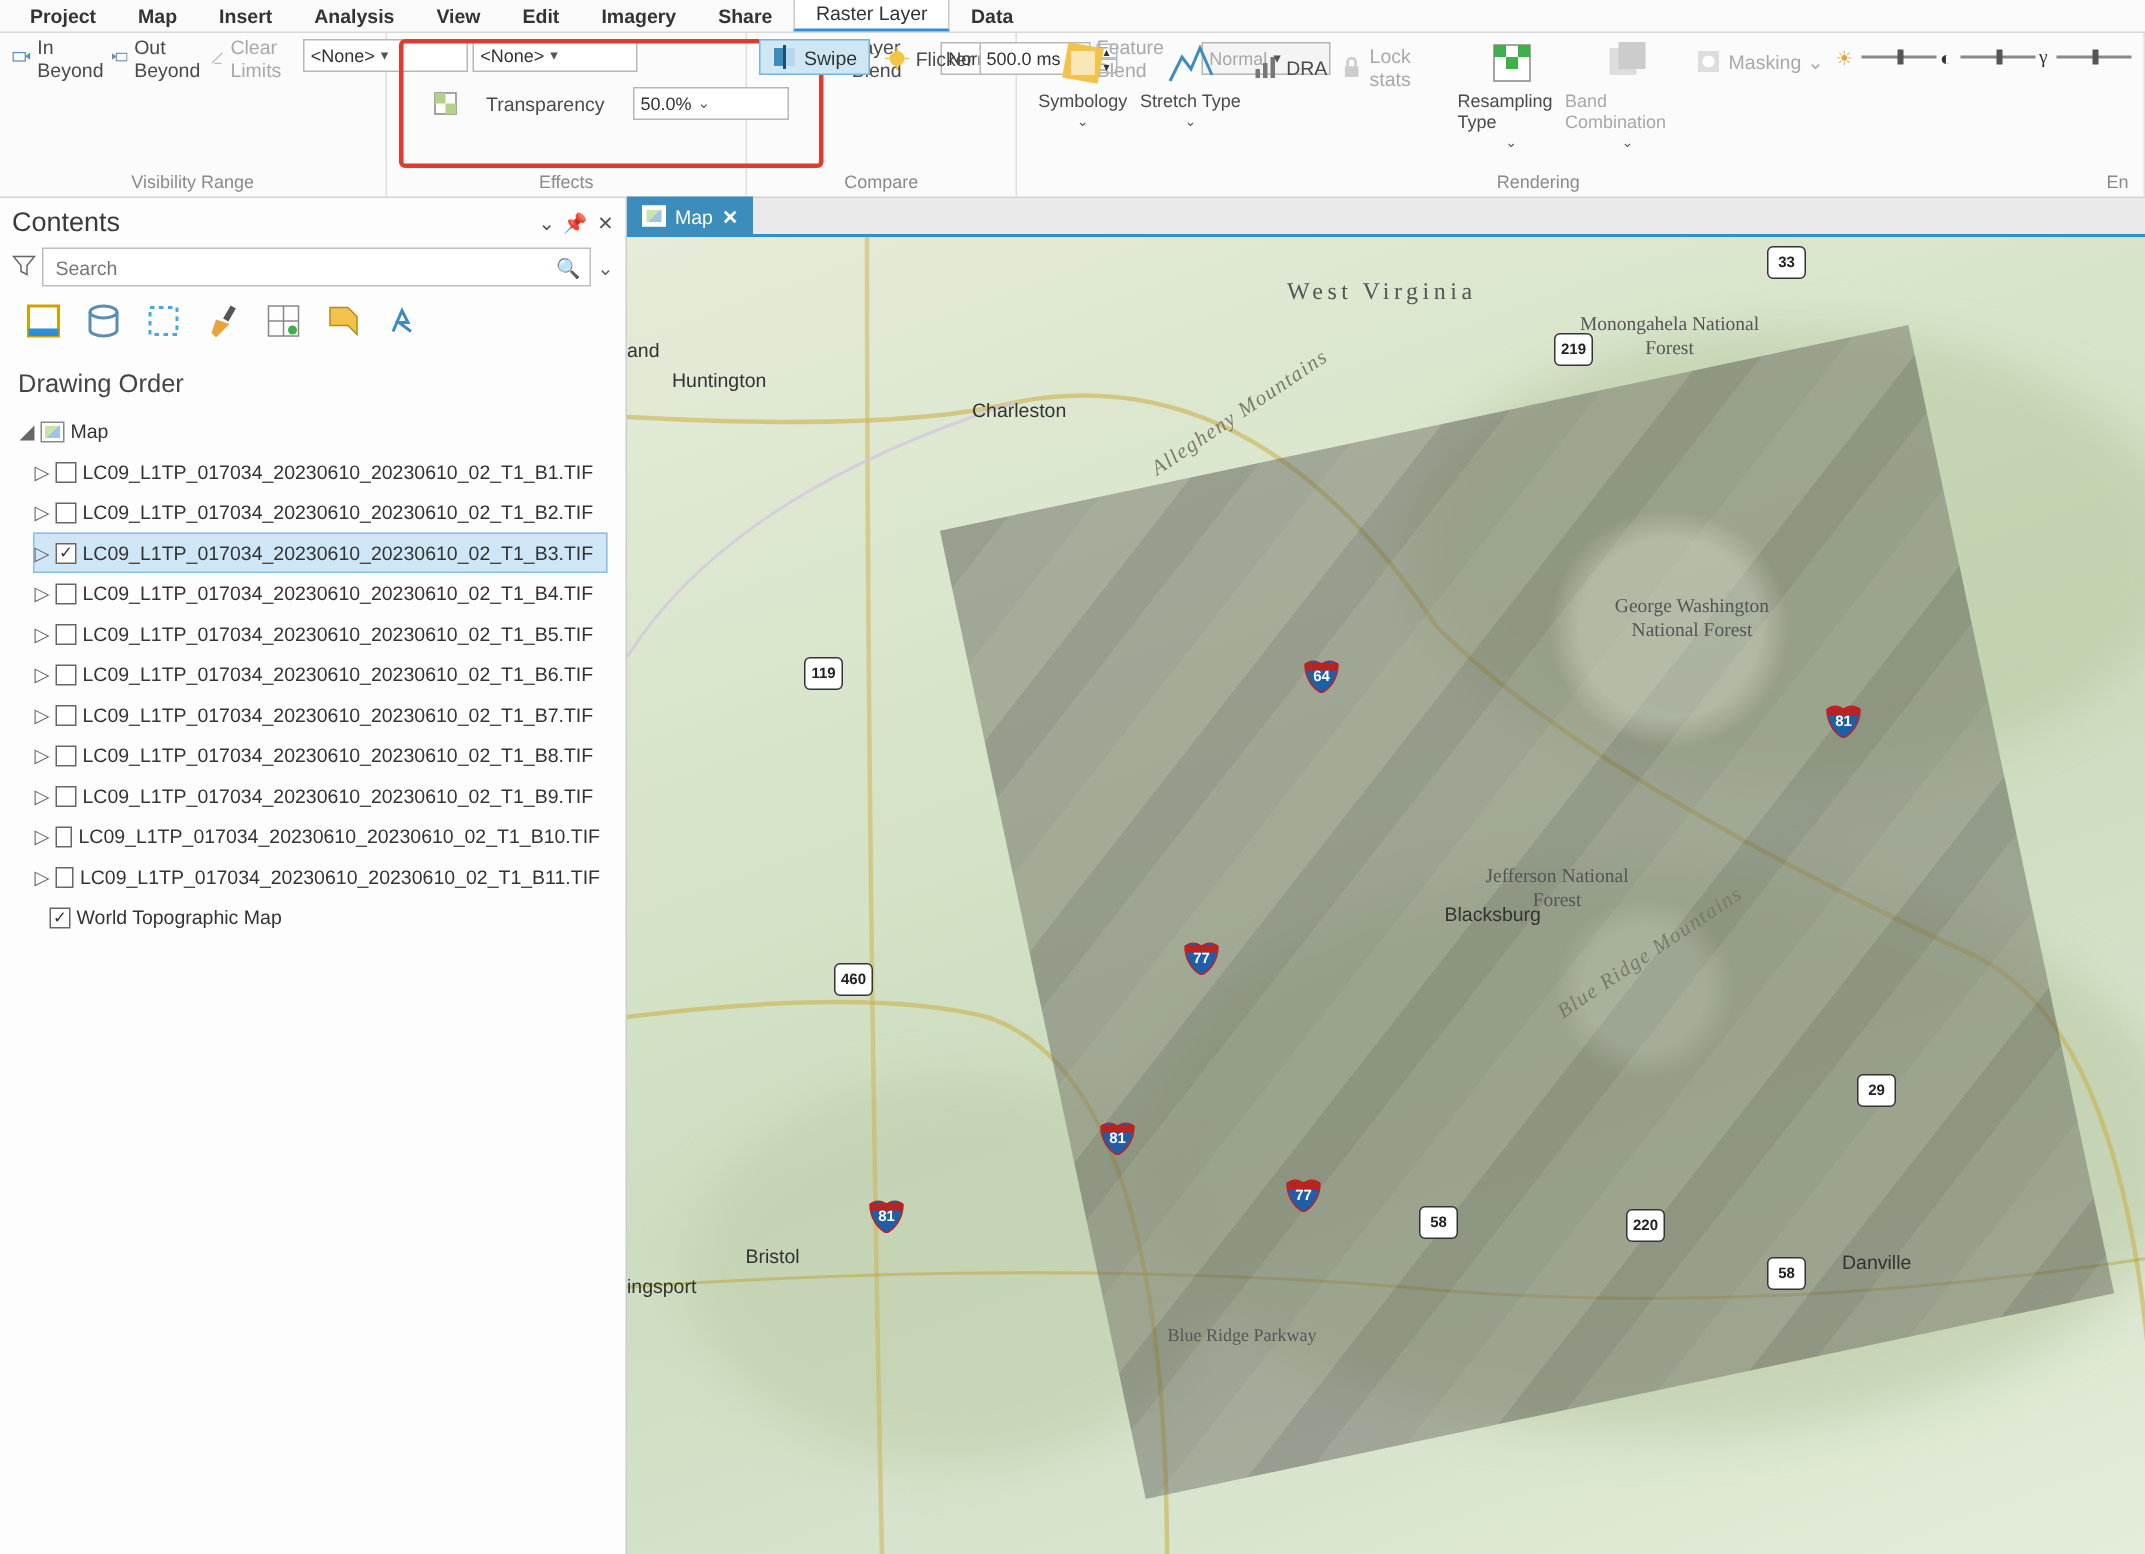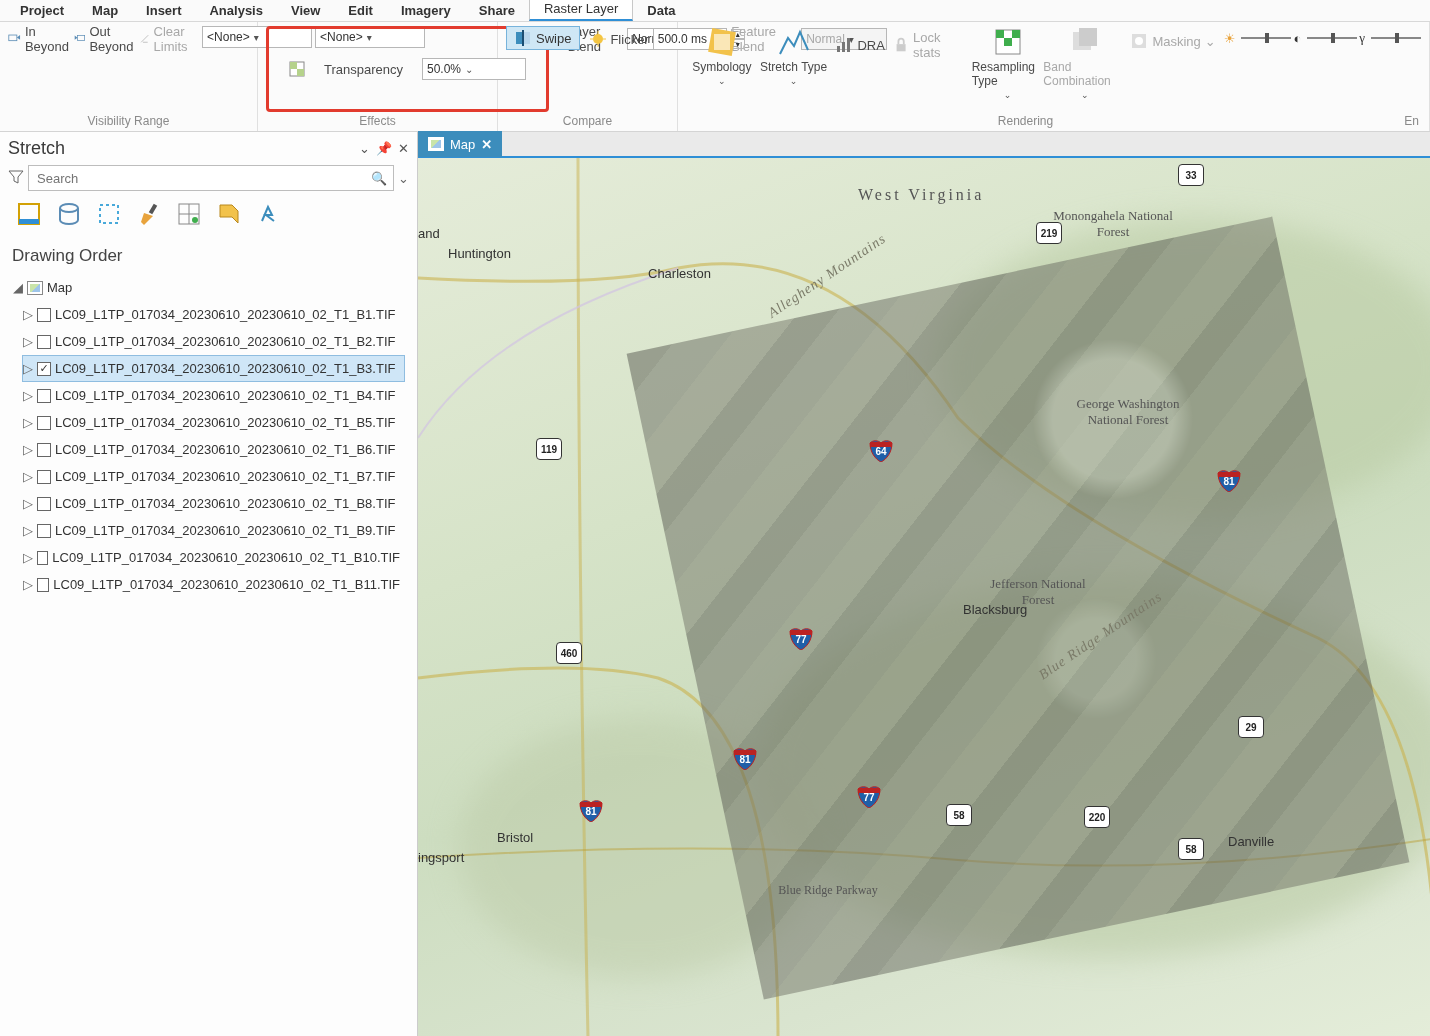--- a/index.html
+++ b/index.html
@@ -303,21 +303,21 @@
       <div class="group-title" style="flex:1">Rendering</div>
       <div class="group-title" style="width:56px;text-align:right;padding-right:2px">En</div>
     </div>
   </div>
 </div>
 
 <div class="main">
 
   <div class="contents">
     <div class="contents-hdr">
-      <span class="title">Stretch</span>
+      <span class="title">Contents</span>
       <div class="ctl">
         <span>⌄</span>
         <span>📌</span>
         <span>✕</span>
       </div>
     </div>
     <div class="search-row">
       <span style="color:#666">
         <svg width="16" height="16" viewBox="0 0 16 16">
             <path d="M1 2h14l-5 6v6l-4-2V8z" fill="none" stroke="#666"></path>
@@ -416,20 +416,24 @@
             <span class="cb"></span>
             <span>LC09_L1TP_017034_20230610_20230610_02_T1_B10.TIF</span>
           </div>
           <div class="toc-row">
             <span class="tri">▷</span>
             <span class="cb"></span>
             <span>LC09_L1TP_017034_20230610_20230610_02_T1_B11.TIF</span>
           </div>
         </div>
       <div id="basemap-list" style="margin-left:20px">
+          <div class="toc-row">
+            <span class="cb checked"></span>
+            <span>World Topographic Map</span>
+          </div>
         </div>
     </div>
   </div>
 
   <div class="mapview">
     <div class="tabstrip">
       <div class="maptab">
         <span class="map-ico" style="border-color:#fff"></span>
         <span>Map</span>
         <span class="close">✕</span>

